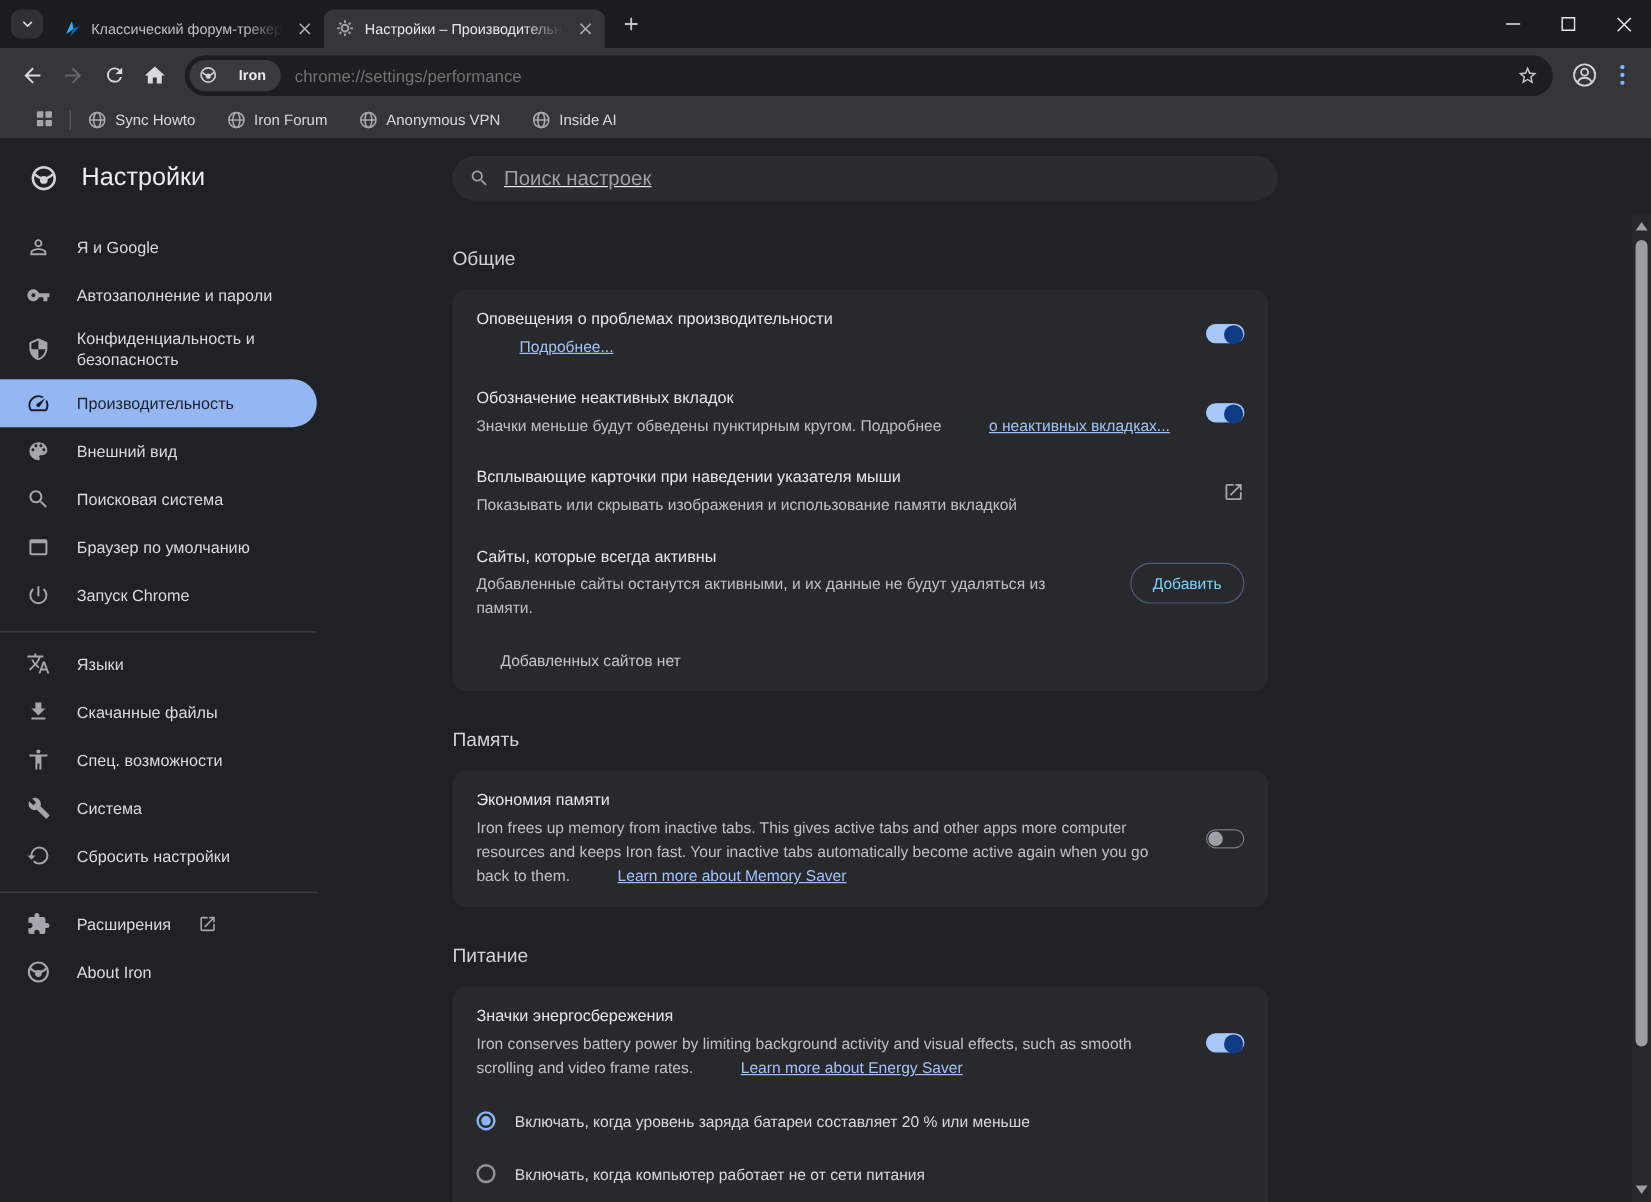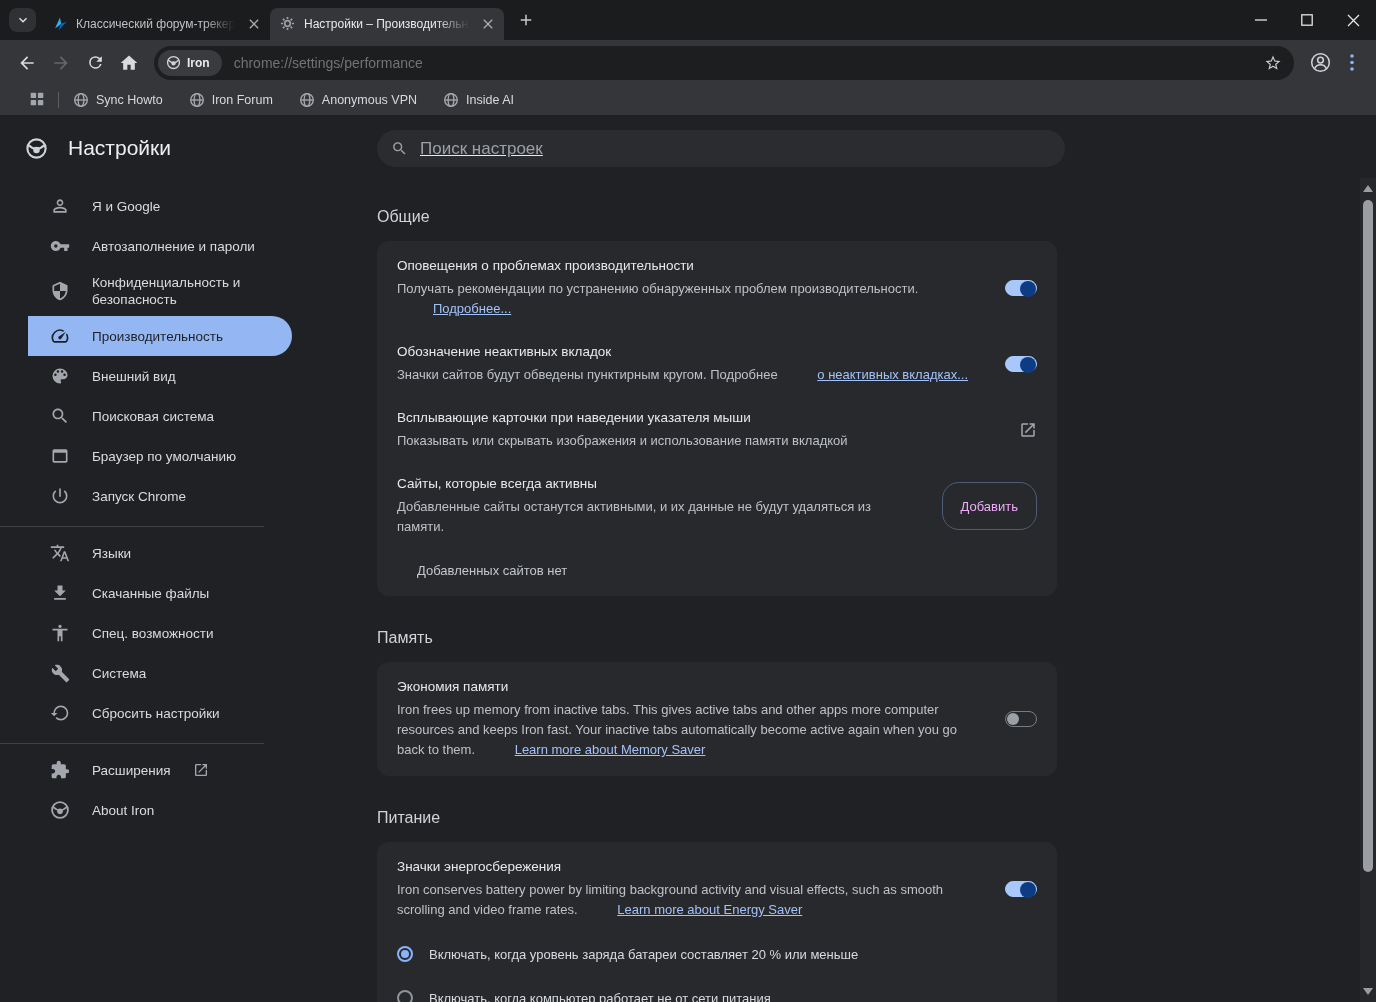--- a/index.html
+++ b/index.html
@@ -21,21 +21,21 @@
   .newtab-btn { width:28px; height:28px; margin:0 0 6px 8px; display:flex; align-items:center; justify-content:center; color:#c6c9ce; }
   .win-controls { position:absolute; right:0; top:0; height:40px; display:flex; }
   .wc { width:46px; height:40px; display:flex; align-items:center; justify-content:center; color:#e3e5e8; }
 
   .toolbar { height:45px; background:#35363a; display:flex; align-items:center; padding:0 8px 0 10px; }
   .nav-ic { width:34px; height:34px; display:flex; align-items:center; justify-content:center; color:#d7dade; }
   .nav-ic.dim { color:#63666b; }
   .omnibox { flex:1; height:34px; margin:0 10px 0 8px; background:#1d1e20; border-radius:17px;
     display:flex; align-items:center; padding:0 12px 0 4px; }
   .chip { height:26px; background:#3a3b3f; border-radius:13px; display:flex; align-items:center;
-    padding:0 12px 0 8px; color:#e8eaed; }
+    padding:0 12px 0 8px; color:#e8eaed;gap:12px; }
   .chip svg { margin-right:6px; color:#cfd3d8; }
   .chip-label { font-size:12px; font-weight:bold; }
   .url { margin-left:12px; font-size:14px; color:#737373; flex:1; white-space:nowrap; overflow:hidden; }
   .star { color:#c7cacf; margin-left:8px; }
   .avatar-btn, .kebab-btn { width:32px; height:32px; display:flex; align-items:center; justify-content:center; }
   .avatar-btn { color:#cfd3d8; }
   .kebab-btn { color:#8ab4f8; }
 
   .bookmarksbar { height:30px; background:#35363a; display:flex; align-items:center; padding-left:28px; }
   .apps-ic { width:20px; height:20px; color:#a3a7ad; margin-right:10px; }
@@ -51,21 +51,21 @@
   .s-title { margin-left:20px; font-size:21px; color:#eceef1; font-weight:400; }
   .s-search { position:absolute; left:377px; top:15px; width:688px; height:37px; border-radius:18.5px;
     background:#2b2c30; display:flex; align-items:center; padding:0 14px; }
   .s-search svg { color:#9ba0a6; flex:0 0 auto; }
   .s-search input { flex:1; margin-left:12px; background:transparent; border:none; outline:none;
     font-size:17px; color:#e8eaed; font-family:"Liberation Sans",sans-serif;text-decoration:underline; }
   .s-search input::placeholder { color:#9ba0a6; }
 
   .s-body { display:flex; }
   .sidebar { width:264px; flex:0 0 auto; padding-top:5px; }
-  .menu-item { display:flex; align-items:center; height:40px; width:264px; cursor:default;margin-left:28px; }
+  .menu-item { display:flex; align-items:center; height:40px; width:264px; cursor:default; }
   .menu-item.two-line { height:50px; }
   .mi-icon { width:64px; display:flex; justify-content:center; color:#a3a7ad; flex:0 0 auto; }
   .mi-label { font-size:13.5px; font-weight:500; color:#d8dbdf; line-height:17px; padding-right:10px; }
   .menu-item.selected { background:#94b7f4; border-radius:0 20px 20px 0;text-align:center; }
   .menu-item.selected .mi-icon { color:#1d2127; }
   .menu-item.selected .mi-label { color:#1d2127; }
   .sb-divider { border:none; border-top:1px solid #3f4144; margin:10px 0 6px 0; }
   .mi-ext { margin-left:12px; color:#a3a7ad; }
 
   .main { flex:1; padding-left:113px; }
@@ -81,22 +81,22 @@
   .row-ctrl { flex:0 0 auto; }
   .ext-ic { color:#a3a7ad; }
   .empty-row { padding:14px 20px 18px 40px; font-size:13px; color:#c3c7cc; }
 
   .toggle { width:32px; height:16px; border-radius:8px; position:relative;
     border:1px solid #797c80; background:transparent; }
   .toggle .knob { position:absolute; top:1px; left:1px; width:12px; height:12px; border-radius:50%; background:#9aa0a6; }
   .toggle.on { background:#a8c7fa; border-color:#a8c7fa; }
   .toggle.on .knob { left:auto; right:0; top:0; width:16px; height:16px; background:#0d3c85; }
 
-  .btn-outline { height:48px; padding:0 18px; border-radius:17px; background:transparent;
-    border:1px solid #4d5d77; color:#f0abfc; font-size:13px; font-weight:500;
+  .btn-outline { height:34px; padding:0 18px; border-radius:17px; background:transparent;
+    border:1px solid #4d5d77; color:#7dd3fc; font-size:13px; font-weight:500;
     font-family:"Liberation Sans",sans-serif; }
 
   .radio-row { display:flex; align-items:center; padding:14px 20px; }
   .radio { width:16px; height:16px; border-radius:50%; border:2px solid #8f949a; margin-right:16px;
     position:relative; flex:0 0 auto; }
   .radio.on { border-color:#8ab4f8; }
   .radio.on::after { content:''; position:absolute; left:2px; top:2px; width:8px; height:8px;
     border-radius:50%; background:#8ab4f8; }
   .radio-label { font-size:13px; color:#d7dadf; }
 
@@ -523,32 +523,31 @@
       </div>
     </div>
 
     <div class="main">
       <div class="section-label">Общие</div>
 
       <div class="card">
         <div class="row first">
           <div class="row-text">
             <div class="row-title">Оповещения о проблемах производительности</div>
-            <div class="row-desc">Получать рекомендации по устранению обнаруженных проблем производительности.</div>
             <div class="row-desc"><span class="link">Подробнее...</span></div>
           </div>
           <div class="row-ctrl toggle on">
               <div class="knob"></div>
             </div>
         </div>
 
         <div class="row">
           <div class="row-text">
             <div class="row-title">Обозначение неактивных вкладок</div>
-            <div class="row-desc"><span>Значки сайтов будут обведены пунктирным кругом. Подробнее </span><span class="link">о неактивных вкладках...</span></div>
+            <div class="row-desc"><span>Значки меньше будут обведены пунктирным кругом. Подробнее </span><span class="link">о неактивных вкладках...</span></div>
           </div>
           <div class="row-ctrl toggle on">
               <div class="knob"></div>
             </div>
         </div>
 
         <div class="row">
           <div class="row-text">
             <div class="row-title">Всплывающие карточки при наведении указателя мыши</div>
             <div class="row-desc">Показывать или скрывать изображения и использование памяти вкладкой</div>

